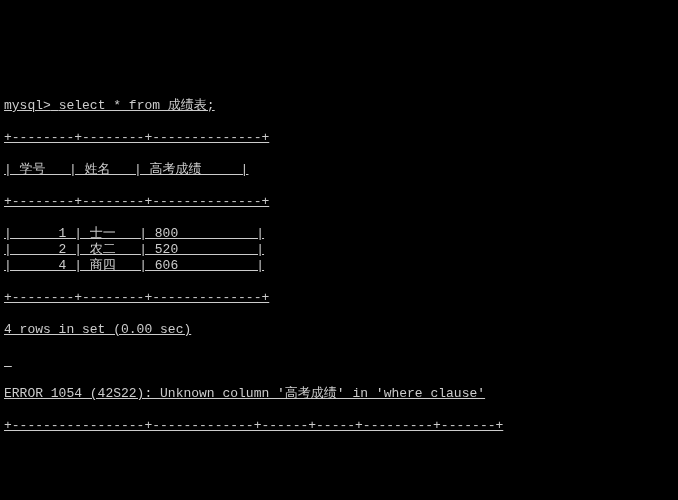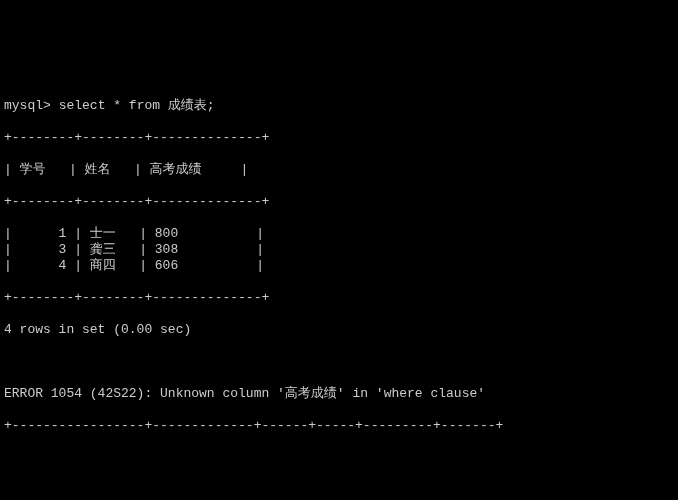--- a/index.html
+++ b/index.html
@@ -9,33 +9,33 @@
     color: #ccc;
     font-family: "Consolas", "Courier New", monospace;
     font-size: 13px;
     line-height: 16px;
     width: 678px;
     height: 500px;
     overflow: hidden;
     white-space: pre;
   }
   .terminal { padding: 2px 4px; }
-  .line { white-space: pre; }
+  .line { white-space: pre; text-decoration: underline; }
 </style>
 </head>
 <body>
 
 
 
 <div class="terminal">
 <div class="line"><span>mysql&gt;</span> <span>select * from 成绩表;</span></div>
 <div class="line">+--------+--------+--------------+</div>
 <div class="line">| 学号   | 姓名   | 高考成绩     |</div>
 <div class="line">+--------+--------+--------------+</div>
-<div id="t1rows"><div class="line">|      1 | 士一   | 800          |</div><div class="line">|      3 | 龚三   | 308          |</div><div class="line">|      4 | 商四   | 606          |</div></div>
+<div id="t1rows"><div class="line">|      1 | 士一   | 800          |</div><div class="line">|      2 | 农二   | 520          |</div><div class="line">|      4 | 商四   | 606          |</div></div>
 <div class="line">+--------+--------+--------------+</div>
 <div class="line">4 rows in set (0.00 sec)</div>
 <div class="line"> </div>
 <div class="line">ERROR 1054 (42S22): Unknown column '高考成绩' in 'where clause'</div>
 <div class="line">+-----------------+-------------+------+-----+---------+-------+</div>
 
 
 
 
 

